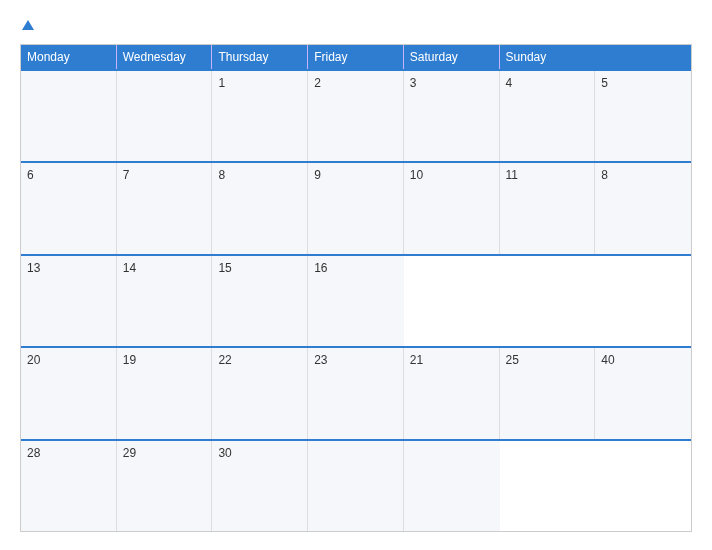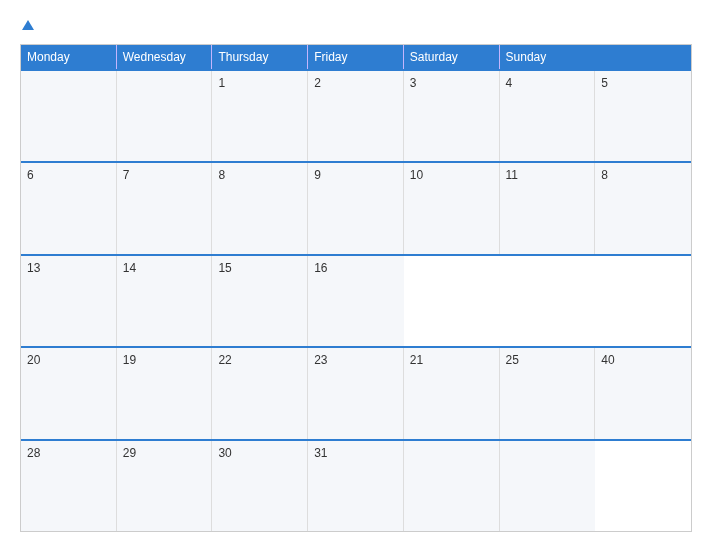--- a/index.html
+++ b/index.html
@@ -229,21 +229,18 @@
         <div class="week-row">
           <div class="day-cell">
             <span class="day-number">28</span>
           </div>
           <div class="day-cell">
             <span class="day-number">29</span>
           </div>
           <div class="day-cell">
             <span class="day-number">30</span>
           </div>
-          <div class="day-cell">
-            <span class="day-number">31</span>
-          </div>
           <div class="day-cell empty"></div>
           <div class="day-cell empty"></div>
         </div>
       </div>
   </div>
 </div>
 
 </body></html>

